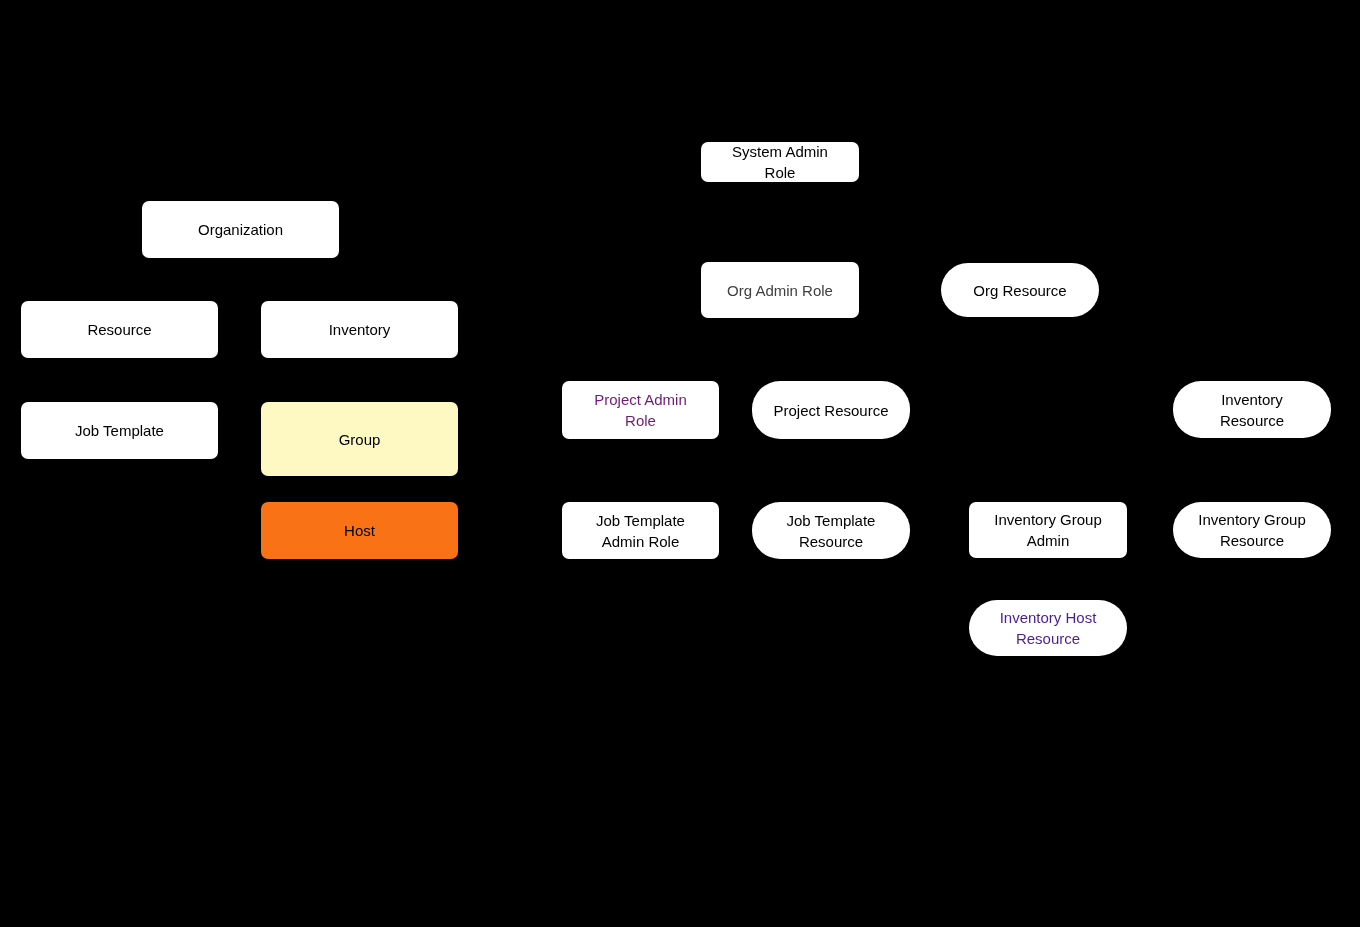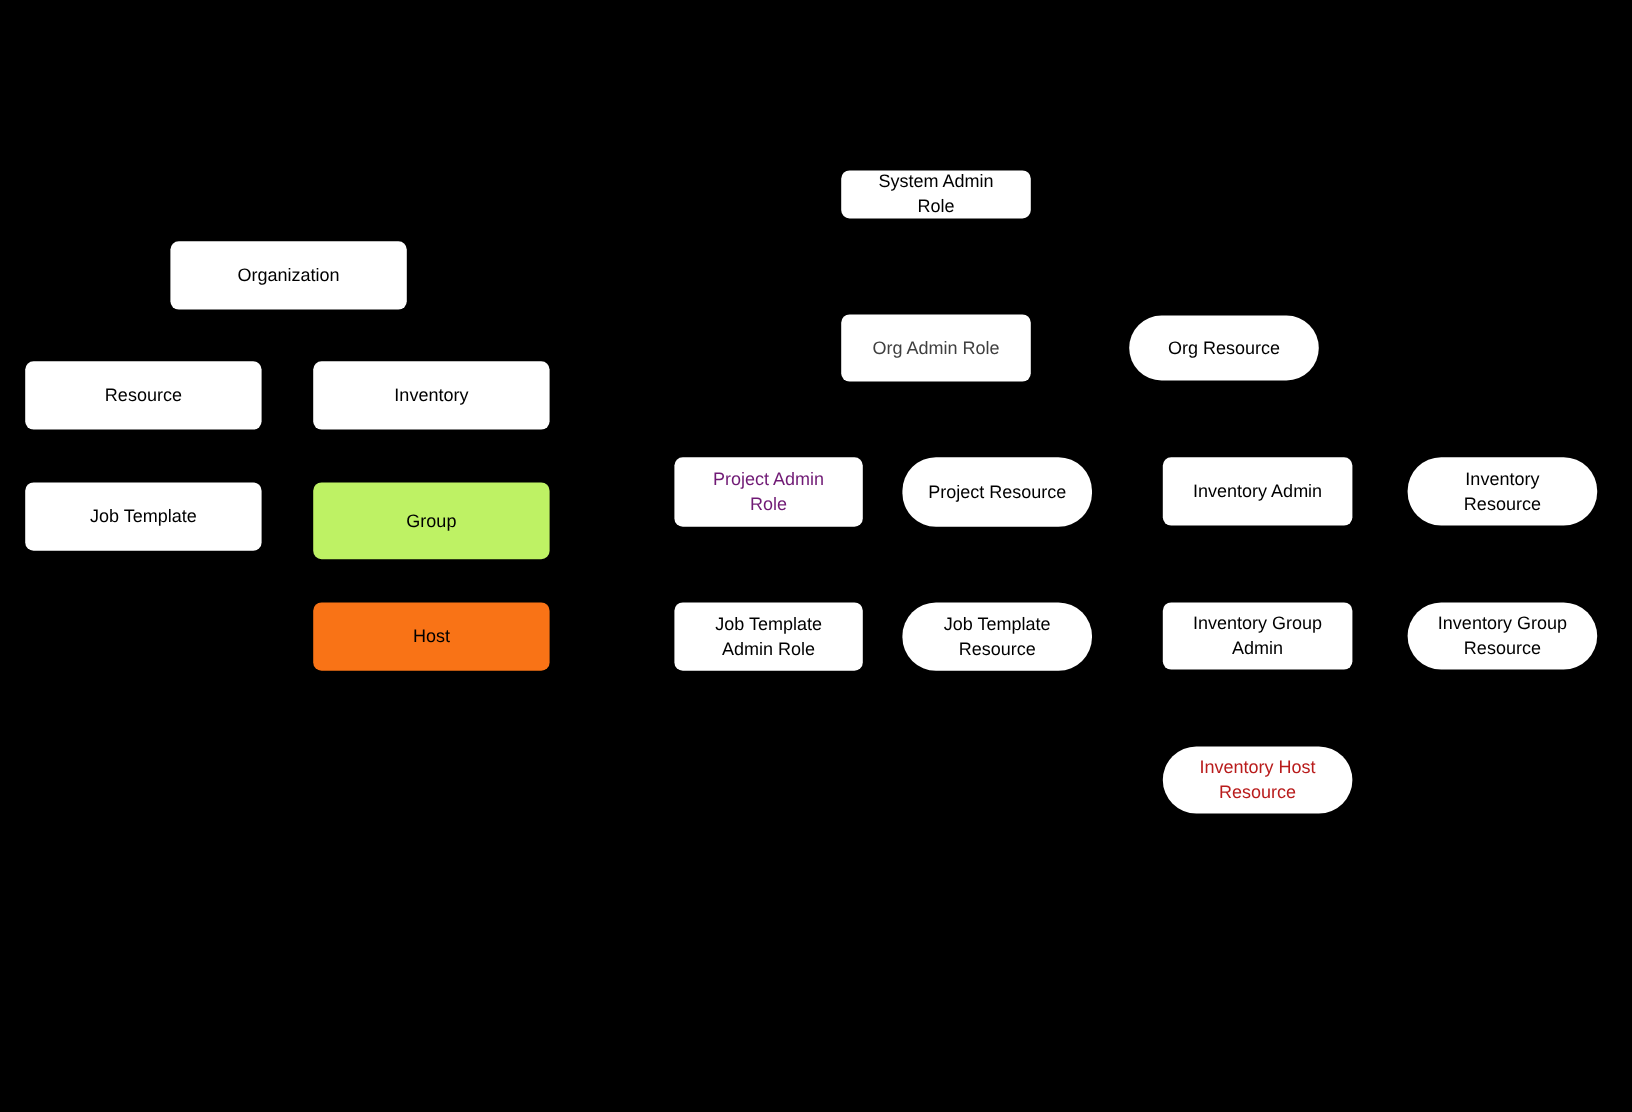--- a/index.html
+++ b/index.html
@@ -49,21 +49,21 @@
     </div>
     <div class="node rect" style="left: 21px; top: 301px; width: 197px; height: 57px; background: rgb(255, 255, 255); color: rgb(0, 0, 0);">
       <span class="node-line">Resource</span>
     </div>
     <div class="node rect" style="left: 261px; top: 301px; width: 197px; height: 57px; background: rgb(255, 255, 255); color: rgb(0, 0, 0);">
       <span class="node-line">Inventory</span>
     </div>
     <div class="node rect" style="left: 21px; top: 402px; width: 197px; height: 57px; background: rgb(255, 255, 255); color: rgb(0, 0, 0);">
       <span class="node-line">Job Template</span>
     </div>
-    <div class="node rect" style="left: 261px; top: 402px; width: 197px; height: 64px; background: #bef264; color: rgb(0, 0, 0);">
+    <div class="node rect" style="left: 261px; top: 402px; width: 197px; height: 74px; background: #fef9c3; color: rgb(0, 0, 0);">
       <span class="node-line">Group</span>
     </div>
     <div class="node rect" style="left: 261px; top: 502px; width: 197px; height: 57px; background: #f97316; color: rgb(0, 0, 0);">
       <span class="node-line">Host</span>
     </div>
     <div class="node rect" style="left: 701px; top: 142px; width: 158px; height: 40px; background: rgb(255, 255, 255); color: rgb(0, 0, 0);">
       <span class="node-line">System Admin</span>
       <span class="node-line">Role</span>
     </div>
     <div class="node rect" style="left: 701px; top: 262px; width: 158px; height: 56px; background: rgb(255, 255, 255); color: #404040;">
@@ -72,40 +72,37 @@
     <div class="node pill" style="left: 941px; top: 263px; width: 158px; height: 54px; background: rgb(255, 255, 255); color: rgb(0, 0, 0);">
       <span class="node-line">Org Resource</span>
     </div>
     <div class="node rect" style="left: 562px; top: 381px; width: 157px; height: 58px; background: rgb(255, 255, 255); color: #701a75;">
       <span class="node-line">Project Admin</span>
       <span class="node-line">Role</span>
     </div>
     <div class="node pill" style="left: 752px; top: 381px; width: 158px; height: 58px; background: rgb(255, 255, 255); color: rgb(0, 0, 0);">
       <span class="node-line">Project Resource</span>
     </div>
-    <div class="node rect" style="left: 969px; top: 381px; width: 158px; height: 57px; background: rgb(255, 255, 255); color: rgb(0, 0, 0);">
-      <span class="node-line">Inventory Admin</span>
-    </div>
     <div class="node pill" style="left: 1173px; top: 381px; width: 158px; height: 57px; background: rgb(255, 255, 255); color: rgb(0, 0, 0);">
       <span class="node-line">Inventory</span>
       <span class="node-line">Resource</span>
     </div>
     <div class="node rect" style="left: 562px; top: 502px; width: 157px; height: 57px; background: rgb(255, 255, 255); color: rgb(0, 0, 0);">
       <span class="node-line">Job Template</span>
       <span class="node-line">Admin Role</span>
     </div>
     <div class="node pill" style="left: 752px; top: 502px; width: 158px; height: 57px; background: rgb(255, 255, 255); color: rgb(0, 0, 0);">
       <span class="node-line">Job Template</span>
       <span class="node-line">Resource</span>
     </div>
     <div class="node rect" style="left: 969px; top: 502px; width: 158px; height: 56px; background: rgb(255, 255, 255); color: rgb(0, 0, 0);">
       <span class="node-line">Inventory Group</span>
       <span class="node-line">Admin</span>
     </div>
     <div class="node pill" style="left: 1173px; top: 502px; width: 158px; height: 56px; background: rgb(255, 255, 255); color: rgb(0, 0, 0);">
       <span class="node-line">Inventory Group</span>
       <span class="node-line">Resource</span>
     </div>
-    <div class="node pill" style="left: 969px; top: 622px; width: 158px; height: 56px; background: rgb(255, 255, 255); color: #b91c1c;">
+    <div class="node pill" style="left: 969px; top: 600px; width: 158px; height: 56px; background: rgb(255, 255, 255); color: #4c1d95;">
       <span class="node-line">Inventory Host</span>
       <span class="node-line">Resource</span>
     </div>
   </div>
 
 </body></html>

